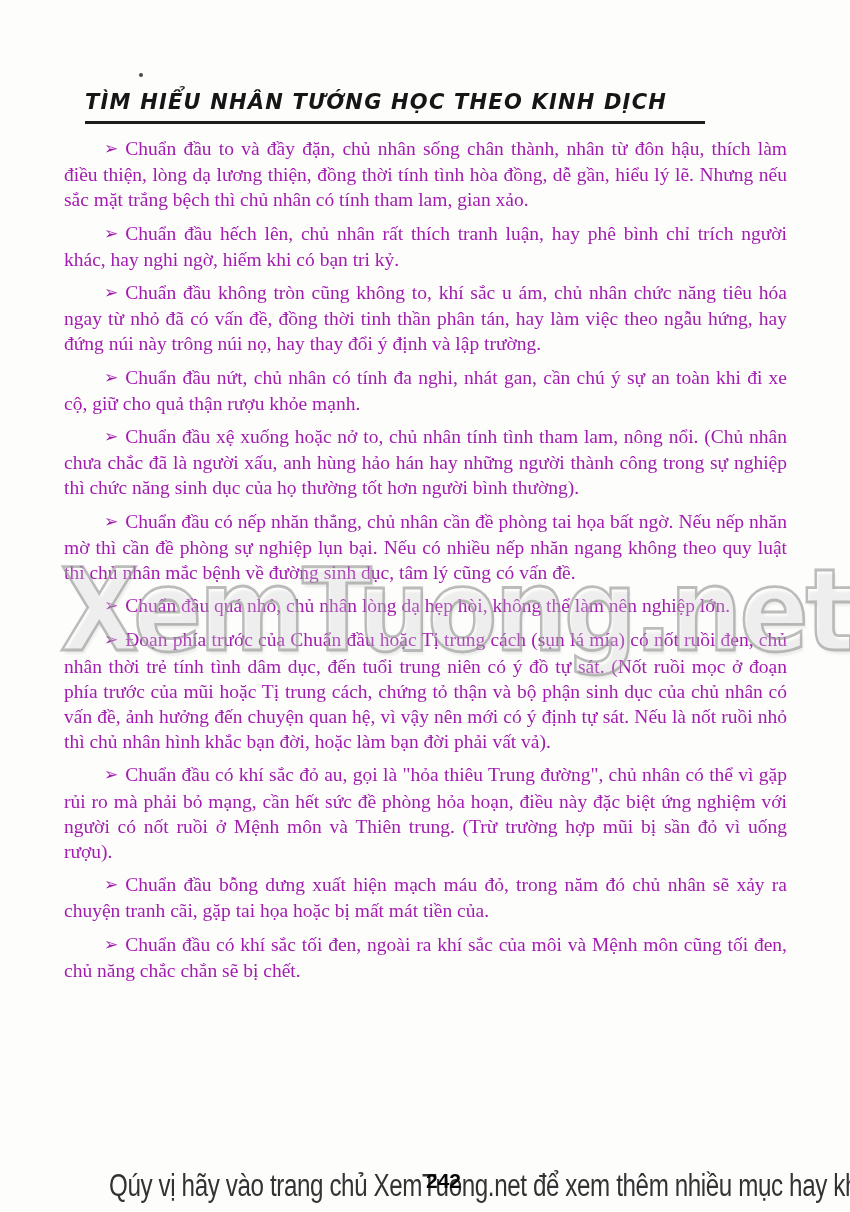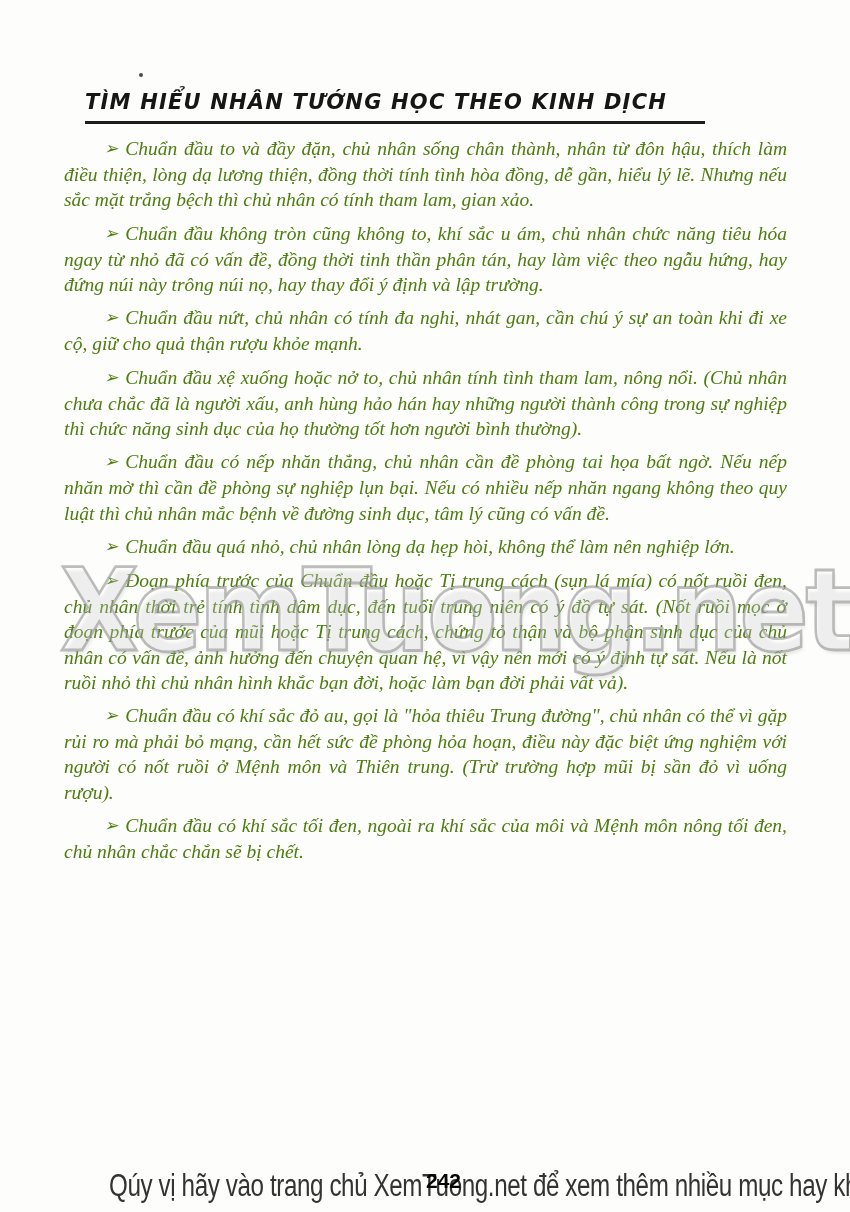--- a/index.html
+++ b/index.html
@@ -32,22 +32,21 @@
 
   .content{
     position:absolute;left:64px;top:136px;width:723px;
   }
   .content p{
     margin:0 0 8px 0;
     text-align:justify;
     text-indent:40px;
     font-size:19.5px;
     line-height:25.2px;
-    color:#4d7c0f;
-    font-style:italic;
+    color:#a21caf;
   }
   .bullet{
     display:inline-block;
     text-indent:0;
     margin-right:7px;
     font-size:17px;
     transform:translateY(-1px);
   }
 
   .watermark{
@@ -94,28 +93,30 @@
 <body>
 
 <div class="page">
 
   <div class="ink-speck"></div>
 
   <div class="heading">TÌM HIỂU NHÂN TƯỚNG HỌC THEO KINH DỊCH</div>
 
   <div class="content">
     <p><span class="bullet">➢</span><span>Chuẩn đầu to và đầy đặn, chủ nhân sống chân thành, nhân từ đôn hậu, thích làm điều thiện, lòng dạ lương thiện, đồng thời tính tình hòa đồng, dễ gần, hiểu lý lẽ. Nhưng nếu sắc mặt trắng bệch thì chủ nhân có tính tham lam, gian xảo.</span></p>
+    <p><span class="bullet">➢</span><span>Chuẩn đầu hếch lên, chủ nhân rất thích tranh luận, hay phê bình chỉ trích người khác, hay nghi ngờ, hiếm khi có bạn tri kỷ.</span></p>
     <p><span class="bullet">➢</span><span>Chuẩn đầu không tròn cũng không to, khí sắc u ám, chủ nhân chức năng tiêu hóa ngay từ nhỏ đã có vấn đề, đồng thời tinh thần phân tán, hay làm việc theo ngẫu hứng, hay đứng núi này trông núi nọ, hay thay đổi ý định và lập trường.</span></p>
     <p><span class="bullet">➢</span><span>Chuẩn đầu nứt, chủ nhân có tính đa nghi, nhát gan, cần chú ý sự an toàn khi đi xe cộ, giữ cho quả thận rượu khỏe mạnh.</span></p>
     <p><span class="bullet">➢</span><span>Chuẩn đầu xệ xuống hoặc nở to, chủ nhân tính tình tham lam, nông nổi. (Chủ nhân chưa chắc đã là người xấu, anh hùng hảo hán hay những người thành công trong sự nghiệp thì chức năng sinh dục của họ thường tốt hơn người bình thường).</span></p>
     <p><span class="bullet">➢</span><span>Chuẩn đầu có nếp nhăn thẳng, chủ nhân cần đề phòng tai họa bất ngờ. Nếu nếp nhăn mờ thì cần đề phòng sự nghiệp lụn bại. Nếu có nhiều nếp nhăn ngang không theo quy luật thì chủ nhân mắc bệnh về đường sinh dục, tâm lý cũng có vấn đề.</span></p>
     <p><span class="bullet">➢</span><span>Chuẩn đầu quá nhỏ, chủ nhân lòng dạ hẹp hòi, không thể làm nên nghiệp lớn.</span></p>
     <p><span class="bullet">➢</span><span>Đoạn phía trước của Chuẩn đầu hoặc Tị trung cách (sụn lá mía) có nốt ruồi đen, chủ nhân thời trẻ tính tình dâm dục, đến tuổi trung niên có ý đồ tự sát. (Nốt ruồi mọc ở đoạn phía trước của mũi hoặc Tị trung cách, chứng tỏ thận và bộ phận sinh dục của chủ nhân có vấn đề, ảnh hưởng đến chuyện quan hệ, vì vậy nên mới có ý định tự sát. Nếu là nốt ruồi nhỏ thì chủ nhân hình khắc bạn đời, hoặc làm bạn đời phải vất vả).</span></p>
     <p><span class="bullet">➢</span><span>Chuẩn đầu có khí sắc đỏ au, gọi là "hỏa thiêu Trung đường", chủ nhân có thể vì gặp rủi ro mà phải bỏ mạng, cần hết sức đề phòng hỏa hoạn, điều này đặc biệt ứng nghiệm với người có nốt ruồi ở Mệnh môn và Thiên trung. (Trừ trường hợp mũi bị sần đỏ vì uống rượu).</span></p>
-    <p><span class="bullet">➢</span><span>Chuẩn đầu có khí sắc tối đen, ngoài ra khí sắc của môi và Mệnh môn nông tối đen, chủ nhân chắc chắn sẽ bị chết.</span></p>
+    <p><span class="bullet">➢</span><span>Chuẩn đầu bỗng dưng xuất hiện mạch máu đỏ, trong năm đó chủ nhân sẽ xảy ra chuyện tranh cãi, gặp tai họa hoặc bị mất mát tiền của.</span></p>
+    <p><span class="bullet">➢</span><span>Chuẩn đầu có khí sắc tối đen, ngoài ra khí sắc của môi và Mệnh môn cũng tối đen, chủ năng chắc chắn sẽ bị chết.</span></p>
   </div>
 
   <div class="watermark">XemTuong.net</div>
 
   <div class="footer">
     <span class="footer-inner">Qúy vị hãy vào trang chủ XemTuong.net để xem thêm nhiều mục hay khác</span>
   </div>
 
   <div class="page-number">242</div>
 

